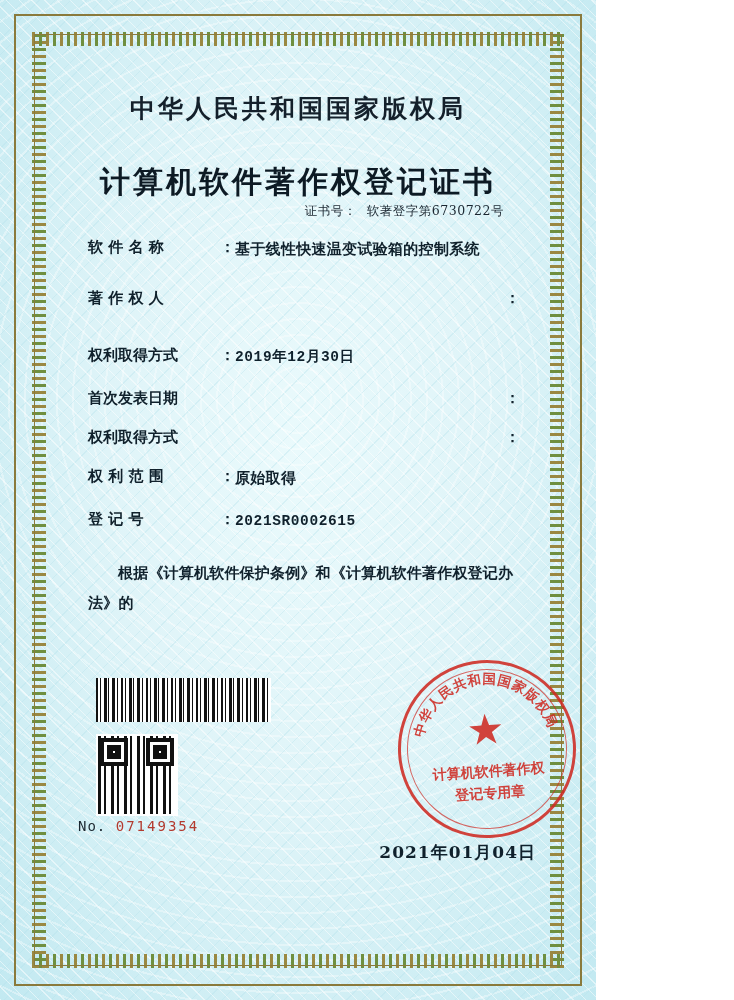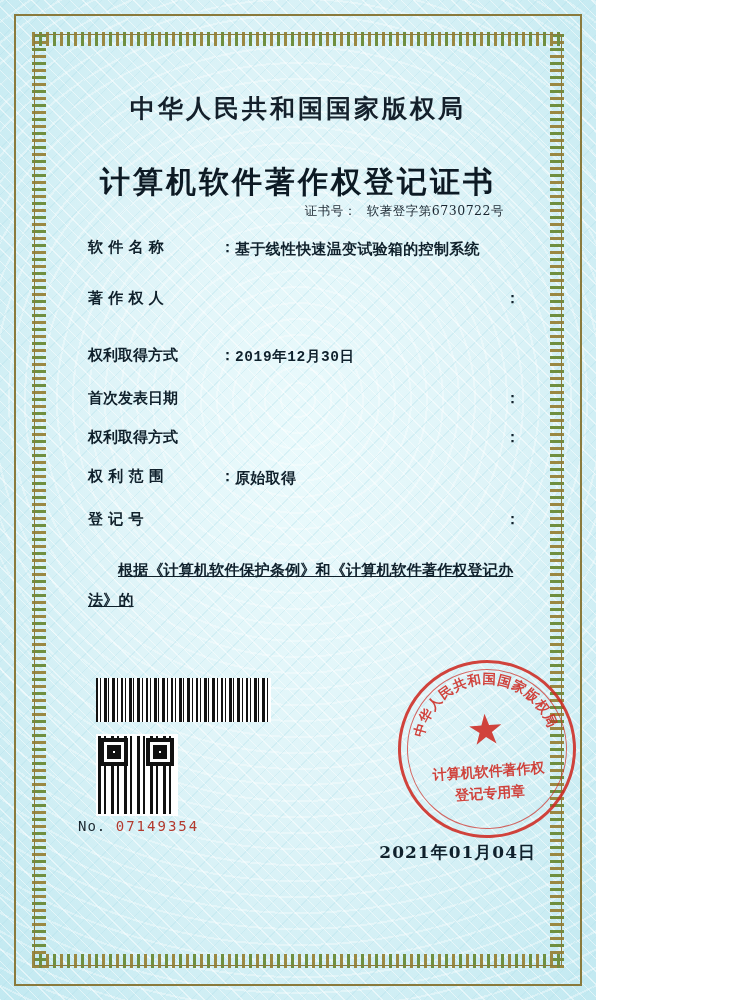--- a/index.html
+++ b/index.html
@@ -175,21 +175,21 @@
     padding-left: 42px;
     padding-right: 34px;
     font-family: "DejaVu Serif", "Liberation Serif", serif;
     font-size: 15px;
     color: #10212c;
     line-height: 2.0;
     letter-spacing: 0.2px;
     font-weight: 600;
   }
   .statement p { margin: 0; }
-  .statement .indent { text-indent: 30px; text-decoration: underline; }
+  .statement .indent { text-indent: 30px; }
 
   
   .codes {
     position: absolute;
     left: 96px;
     top: 678px;
     width: 190px;
   }
   .barcode {
     height: 44px;
@@ -355,20 +355,21 @@
 
       <div class="field-row">
         <span class="field-label">权 利 范 围</span>
         <span class="field-colon">：</span>
         <span class="field-value">原始取得</span>
       </div>
 
       <div class="field-row">
         <span class="field-label">登 记 号</span>
         <span class="field-colon">：</span>
+        <span class="field-value mono-val">2021SR0002615</span>
       </div>
 
     </div>
 
     <div class="statement">
       <p class="indent">根据《计算机软件保护条例》和《计算机软件著作权登记办法》的</p>
     </div>
 
   </div>
 

